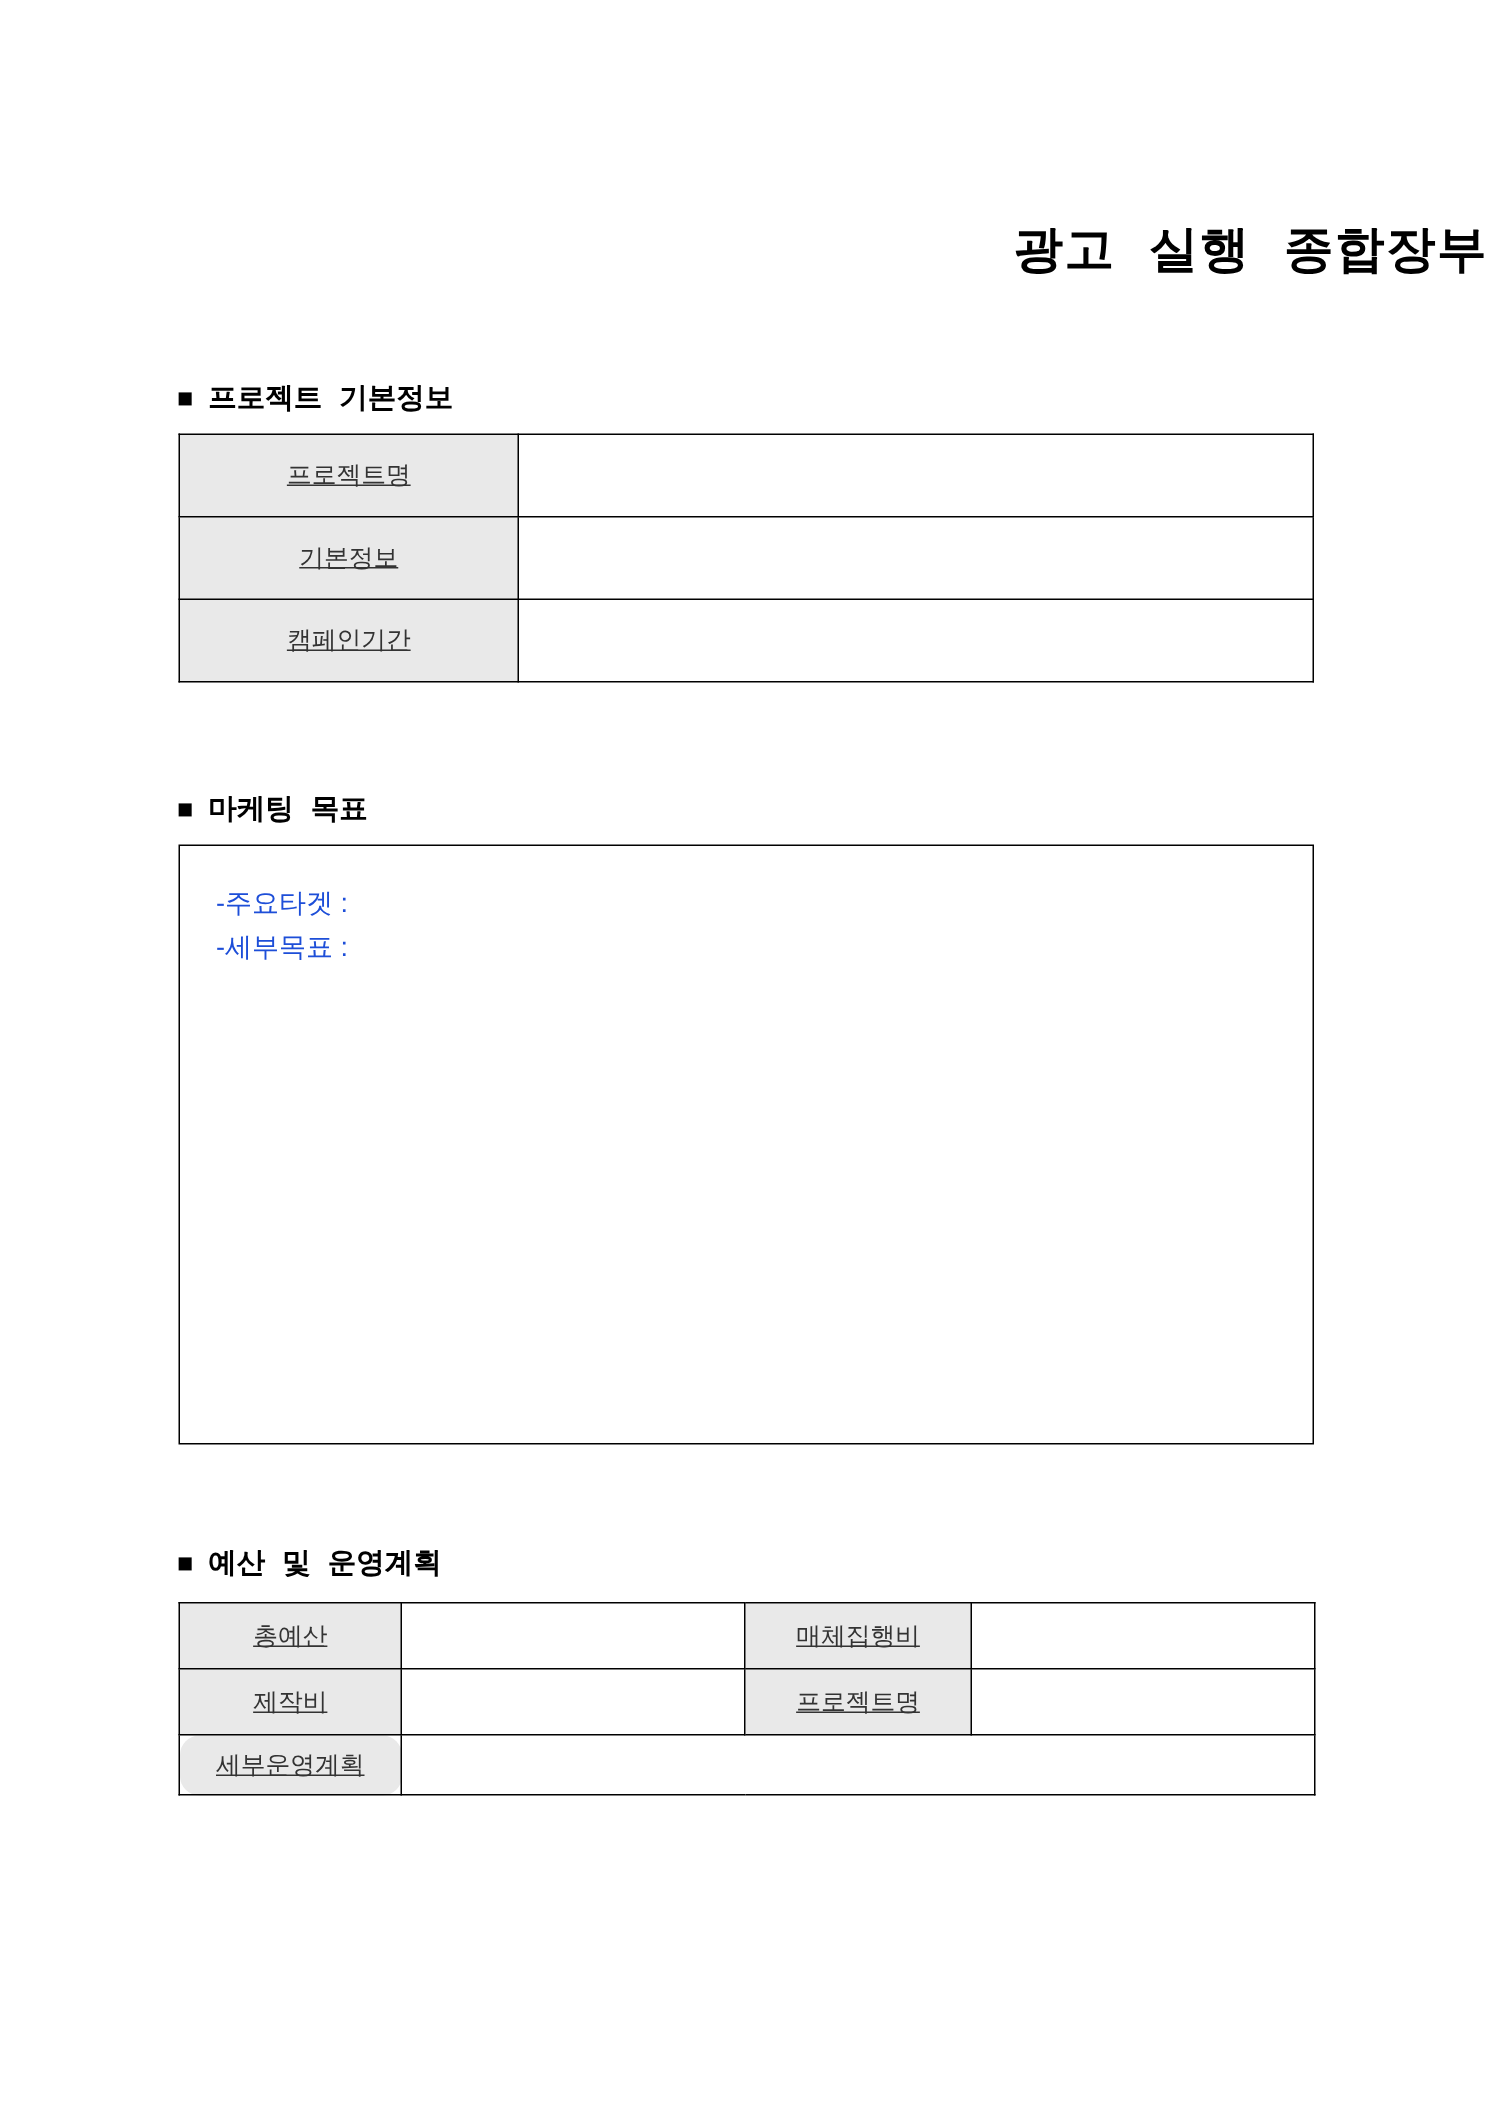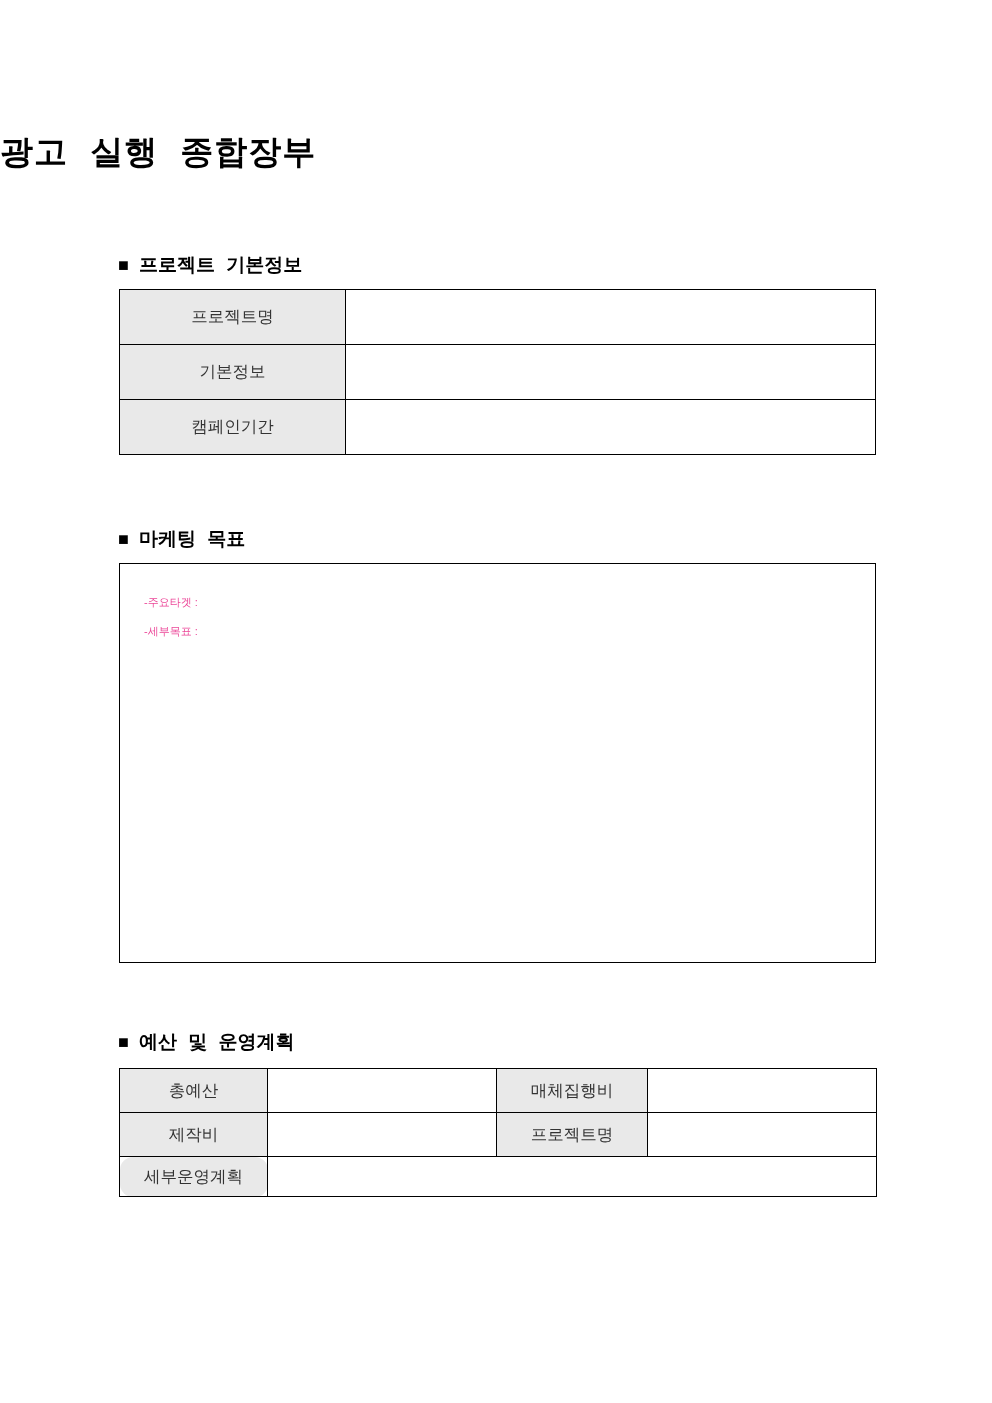--- a/index.html
+++ b/index.html
@@ -8,24 +8,24 @@
     position: relative;
     width: 992px;
     height: 1403px;
     background: #ffffff;
     font-family: "Liberation Sans", sans-serif;
     color: #1a1a1a;
     overflow: hidden;
   }
   .doc-title {
     position: absolute;
-    top: 130px;
+    top: 144px;
     left: 0;
     width: 100%;
-    text-align: left;
+    text-align: right;
     font-size: 33px;
     font-weight: bold;
     letter-spacing: 1px;
     word-spacing: 12px;
     color: #000000;
   }
   .section-heading {
     position: absolute;
     left: 118px;
     font-size: 19px;
@@ -50,20 +50,21 @@
     left: 119px;
     width: 757px;
     border-collapse: collapse;
     table-layout: fixed;
   }
   table.form-table td {
     border: 1.5px solid #000000;
     font-size: 16.5px;
     color: #333333;
     vertical-align: middle;
+    text-decoration: underline;
   }
   td.label-cell {
     background: #e9e9e9;
     text-align: center;
   }
   td.value-cell {
     background: #ffffff;
     padding-left: 12px;
   }
 
@@ -75,23 +76,23 @@
     position: absolute;
     top: 563px;
     left: 119px;
     width: 757px;
     height: 400px;
     border: 1.5px solid #000000;
     background: #ffffff;
     padding: 24px 20px 0 24px;
   }
   .goals-line {
-    font-size: 11px;
+    font-size: 18px;
     line-height: 29px;
-    color: #ec4899;
+    color: #1d4ed8;
     white-space: pre;
   }
 
   .budget-table { top: 1068px; padding-left: 34px; }
   .budget-table .c1 { width: 148px; }
   .budget-table .c2 { width: 229px; }
   .budget-table .c3 { width: 151px; }
   .budget-table .c4 { width: 229px; }
   .budget-table tr.r1 td, .budget-table tr.r2 td { height: 44px; }
   .budget-table tr.r3 td { height: 40px; border-radius: 13px; }

